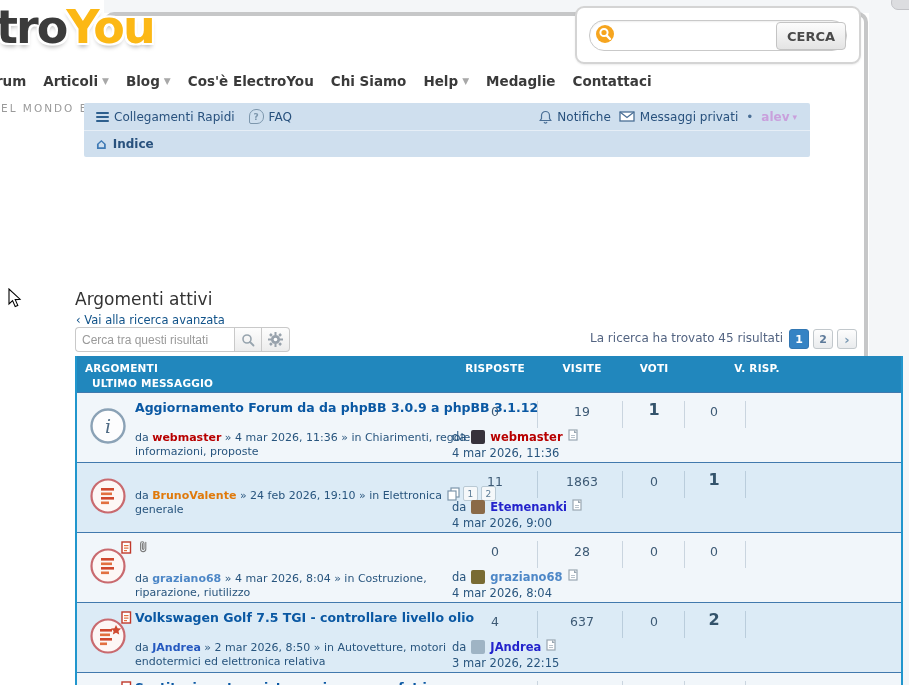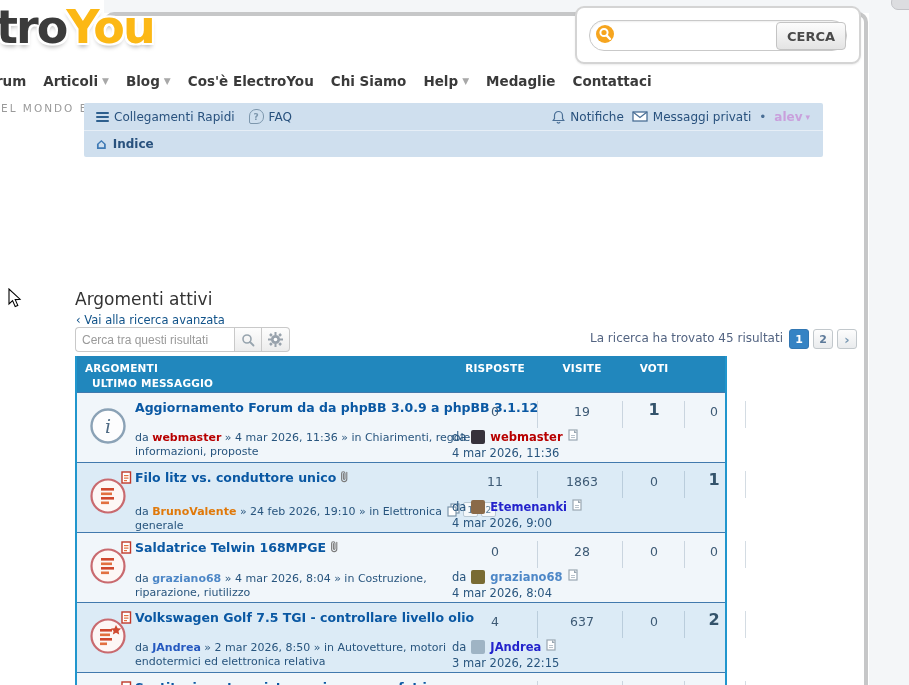--- a/index.html
+++ b/index.html
@@ -30,21 +30,21 @@
   .orange-lens{margin-left:5px;flex:0 0 auto;}
   .cerca-btn{position:absolute;right:13px;top:14px;width:68px;height:26px;
     background:linear-gradient(#fcfcfc,#e4e4e4);border:1px solid #c4c4c4;border-radius:4px;
     font-weight:bold;font-size:13px;color:#4a4a4a;display:flex;align-items:center;justify-content:center;cursor:pointer;}
   
   .main-nav{position:absolute;left:-22px;top:73px;display:flex;gap:17px;font-size:13.5px;font-weight:bold;color:#3a3a3a;white-space:nowrap;}
   .main-nav .nav-item{display:flex;align-items:center;gap:4px;cursor:pointer;}
   .main-nav .caret{color:#a8a8a8;font-size:9px;line-height:1;}
   
   .quickbar{position:absolute;left:84px;top:103px;width:726px;height:54px;background:#cfdfee;border-radius:2px;
-    font-size:12px;color:#28517d;padding-left:13px;}
+    font-size:12px;color:#28517d;}
   .qrow1{position:absolute;left:0;top:0;width:100%;height:27px;display:flex;align-items:center;border-bottom:1px solid #e6eef6;}
   .qleft{display:flex;align-items:center;gap:14px;margin-left:12px;}
   .qright{margin-left:auto;margin-right:13px;display:flex;align-items:center;gap:8px;}
   .qitem{display:flex;align-items:center;gap:5px;cursor:pointer;}
   .burger{display:inline-block;width:13px;}
   .burger i{display:block;height:2px;background:#2d5f8e;margin:2px 0;border-radius:1px;}
   .faq-badge{display:inline-flex;width:13px;height:13px;border:1.5px solid #7d97ad;border-radius:7px 7px 7px 2px;
     align-items:center;justify-content:center;font-size:9px;font-weight:bold;color:#7d97ad;}
   .dot-sep{color:#4a6f96;}
   .user-link{font-weight:bold;cursor:pointer;display:flex;align-items:center;gap:3px;}
@@ -62,21 +62,21 @@
   .mini-btn{width:28px;height:25px;border:1px solid #c9c9c9;background:linear-gradient(#fdfdfd,#ececec);
     display:flex;align-items:center;justify-content:center;cursor:pointer;box-sizing:border-box;}
   .mini-btn + .mini-btn{border-left:none;border-radius:0 4px 4px 0;}
   .results-line{position:absolute;left:0;top:331px;width:783px;text-align:right;font-size:12px;color:#536482;}
   .pager{position:absolute;left:789px;top:329px;display:flex;gap:4px;}
   .page-btn{width:18px;height:18px;border:1px solid #c2c8cc;background:linear-gradient(#fdfdfd,#e9ebed);
     border-radius:3px;font-size:11px;font-weight:bold;color:#5c7999;display:flex;align-items:center;justify-content:center;cursor:pointer;}
   .page-btn.active{background:#3583c4;border-color:#3277b3;color:#fff;}
   .page-btn.arrow{color:#7a99b3;font-size:13px;}
   
-  .topic-table{position:absolute;left:75px;top:356px;width:652px;height:329px;
+  .topic-table{position:absolute;left:75px;top:356px;width:828px;height:329px;
     border-left:2px solid #2196cd;border-right:2px solid #2196cd;box-sizing:border-box;background:#fff;}
   .thead{position:relative;height:36px;background:#2187bd;color:#fff;}
   .th{position:absolute;font-size:10.5px;font-weight:bold;letter-spacing:.2px;}
   .th-topics{left:8px;top:6px;}
   .th-last{left:15px;top:21px;}
   .th-c{transform:translateX(-50%);top:6px;}
   .rows{position:relative;}
   .row{position:relative;height:70px;border-top:1px solid #4179ad;box-sizing:border-box;}
   .row.odd{background:#f1f6fa;}
   .row.even{background:#dcebf6;}
@@ -285,30 +285,20 @@
   </div>
       <div class="row even">
     <span class="ticon"><svg width="38" height="38" viewBox="0 0 38 38">
     <circle cx="19" cy="19" r="16.5" fill="#fdf7f5" stroke="#c96a6f" stroke-width="2.2"></circle>
     <rect x="12" y="11" width="13" height="2.6" fill="#d0482e"></rect>
     <rect x="12" y="15.5" width="11" height="2.6" fill="#e2703f"></rect>
     <rect x="12" y="20" width="13" height="2.6" fill="#d0482e"></rect>
     <rect x="12" y="24.5" width="8" height="2.6" fill="#e2703f"></rect>
   </svg></span>
     <div class="rmain">
-      <div class="rtitle">
-        <span class="pgico"><svg width="11" height="13" viewBox="0 0 11 13">
-    <rect x="1" y="1" width="8.5" height="11" fill="#fff" stroke="#c0392b" stroke-width="1.4"></rect>
-    <rect x="3" y="4" width="4.5" height="1.2" fill="#e2703f"></rect>
-    <rect x="3" y="6.5" width="4.5" height="1.2" fill="#e2703f"></rect>
-    <rect x="3" y="9" width="3" height="1.2" fill="#e2703f"></rect>
-  </svg></span><a class="tlink">Filo litz vs. conduttore unico</a><span class="clip"><svg width="9" height="13" viewBox="0 0 9 13">
-    <path d="M6.8 2.2 V9 a2.6 2.6 0 0 1 -5.2 0 V3.4 a1.7 1.7 0 0 1 3.4 0 V8.6 a.8 .8 0 0 1 -1.6 0 V3.6" fill="none" stroke="#7b7b7b" stroke-width="1.1" stroke-linecap="round"></path>
-  </svg></span>
-      </div>
       <div class="rmeta">da <b class="author" style="color: rgb(224, 121, 10);">BrunoValente</b> » 24 feb 2026, 19:10 » in Elettronica<span class="goto-widget">
               <svg width="13" height="14" viewBox="0 0 13 14">
     <rect x="4" y="1" width="8" height="9" fill="#fff" stroke="#7d96ab" stroke-width="1.2"></rect>
     <rect x="1" y="4" width="8" height="9" fill="#fff" stroke="#7d96ab" stroke-width="1.2"></rect>
   </svg>
               <span class="pg-mini">1</span>
               <span class="pg-mini">2</span>
             </span><br>generale</div>
     </div>
     <span class="vsep" style="left:460px;"></span>
@@ -342,21 +332,21 @@
     <rect x="12" y="20" width="13" height="2.6" fill="#d0482e"></rect>
     <rect x="12" y="24.5" width="8" height="2.6" fill="#e2703f"></rect>
   </svg></span>
     <div class="rmain">
       <div class="rtitle">
         <span class="pgico"><svg width="11" height="13" viewBox="0 0 11 13">
     <rect x="1" y="1" width="8.5" height="11" fill="#fff" stroke="#c0392b" stroke-width="1.4"></rect>
     <rect x="3" y="4" width="4.5" height="1.2" fill="#e2703f"></rect>
     <rect x="3" y="6.5" width="4.5" height="1.2" fill="#e2703f"></rect>
     <rect x="3" y="9" width="3" height="1.2" fill="#e2703f"></rect>
-  </svg></span><a class="tlink">Saldatrice Telwin 168MPGE</a><span class="clip"><svg width="9" height="13" viewBox="0 0 9 13">
+  </svg></span><span class="clip"><svg width="9" height="13" viewBox="0 0 9 13">
     <path d="M6.8 2.2 V9 a2.6 2.6 0 0 1 -5.2 0 V3.4 a1.7 1.7 0 0 1 3.4 0 V8.6 a.8 .8 0 0 1 -1.6 0 V3.6" fill="none" stroke="#7b7b7b" stroke-width="1.1" stroke-linecap="round"></path>
   </svg></span>
       </div>
       <div class="rmeta">da <b class="author" style="color: rgb(77, 135, 199);">graziano68</b> » 4 mar 2026, 8:04 » in Costruzione,<br>riparazione, riutilizzo</div>
     </div>
     <span class="vsep" style="left:460px;"></span>
     <span class="vsep" style="left:545px;"></span>
     <span class="vsep" style="left:607px;"></span>
     <span class="vsep" style="left:668px;"></span>
     <span class="stat st-replies" style="left:418px;">0</span>

